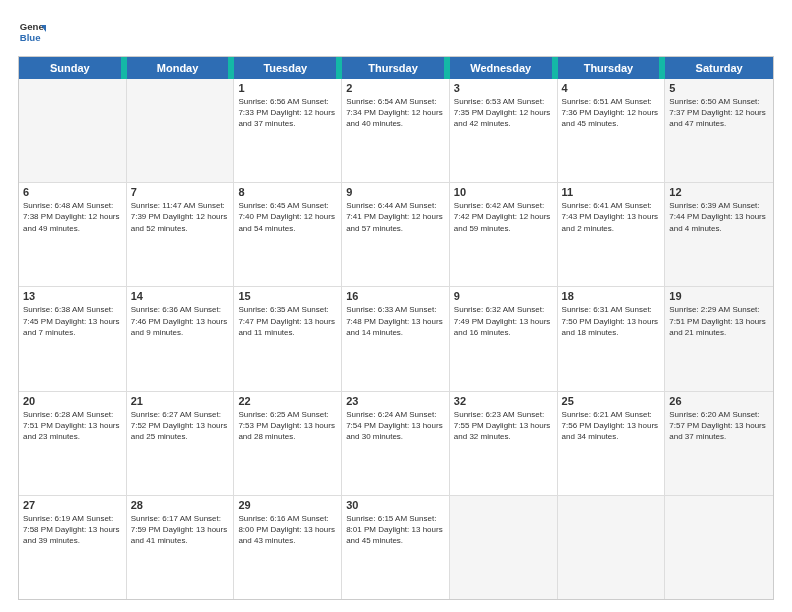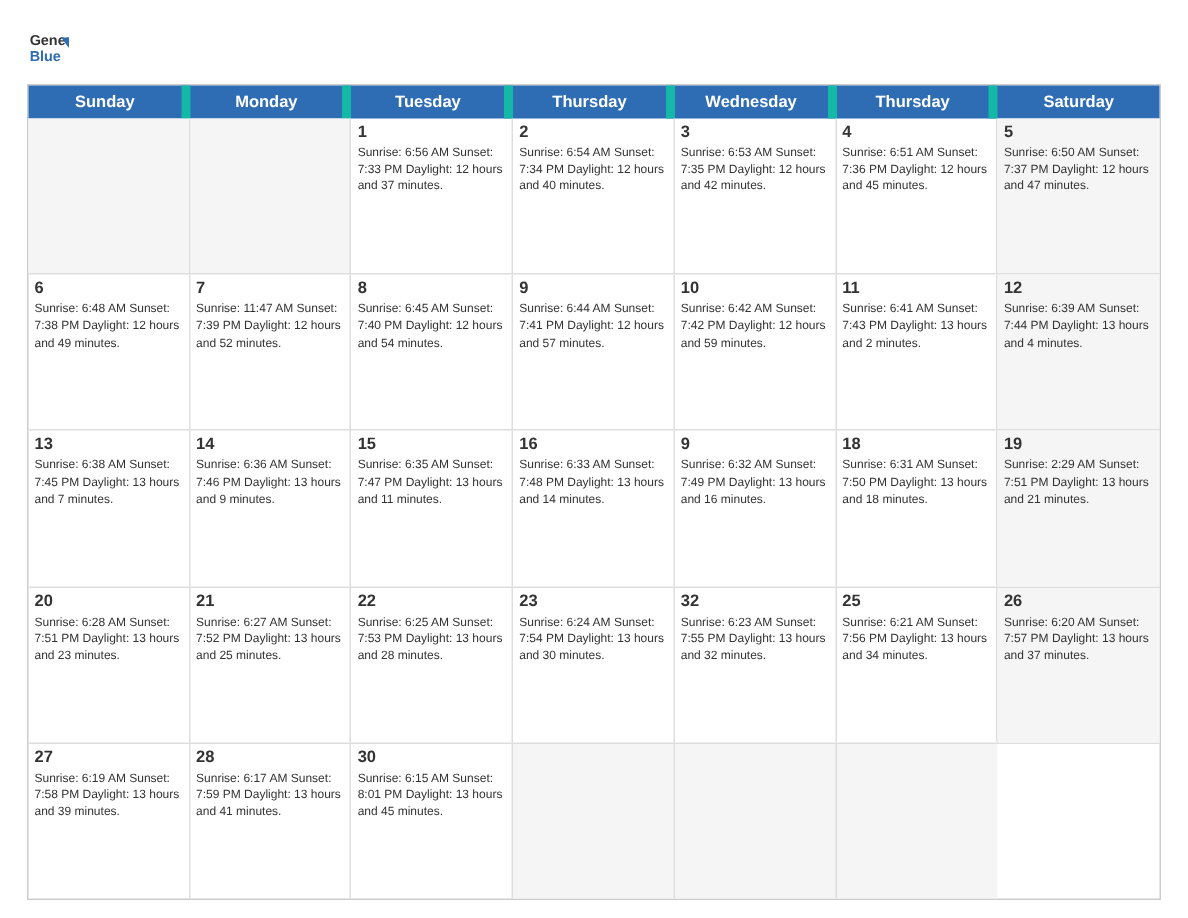--- a/index.html
+++ b/index.html
@@ -305,20 +305,26 @@
 Sunset: 7:58 PM
 Daylight: 13 hours and 39 minutes.</div>
           </div>
           <div class="cal-cell">
             <div class="day-number">28</div>
             <div class="day-info">Sunrise: 6:17 AM
 Sunset: 7:59 PM
 Daylight: 13 hours and 41 minutes.</div>
           </div>
           <div class="cal-cell">
+            <div class="day-number">29</div>
+            <div class="day-info">Sunrise: 6:16 AM
+Sunset: 8:00 PM
+Daylight: 13 hours and 43 minutes.</div>
+          </div>
+          <div class="cal-cell">
             <div class="day-number">30</div>
             <div class="day-info">Sunrise: 6:15 AM
 Sunset: 8:01 PM
 Daylight: 13 hours and 45 minutes.</div>
           </div>
           <div class="cal-cell shaded empty"></div>
           <div class="cal-cell shaded empty"></div>
           <div class="cal-cell shaded empty"></div>
         </div>
       </div>

